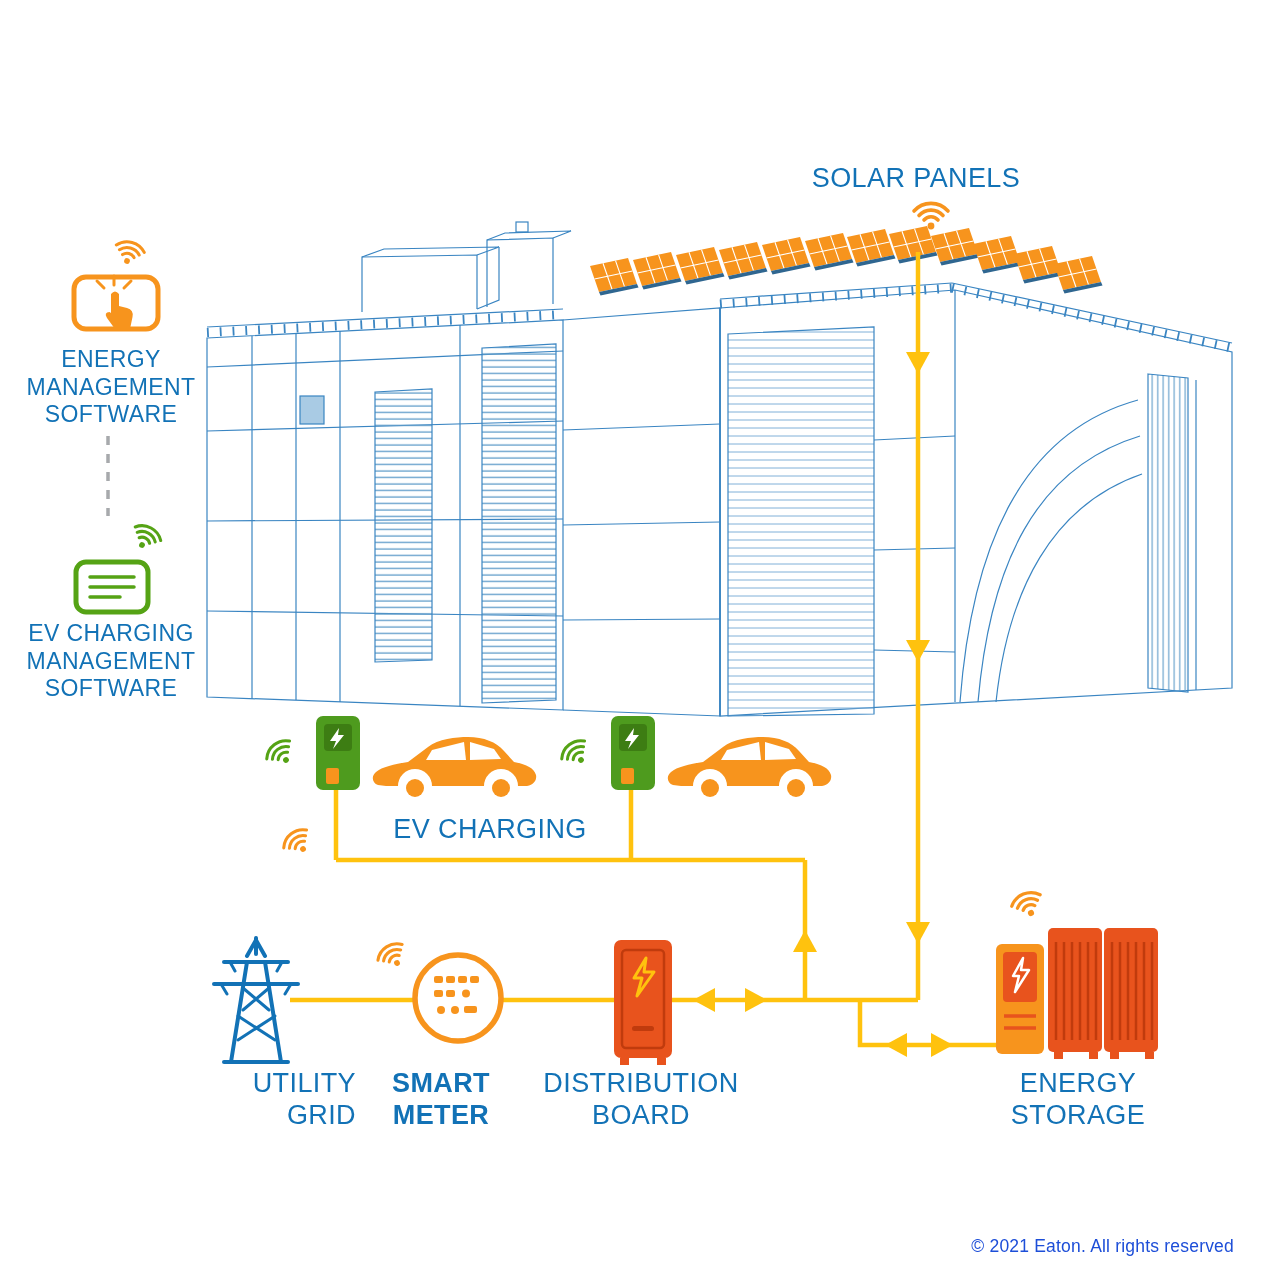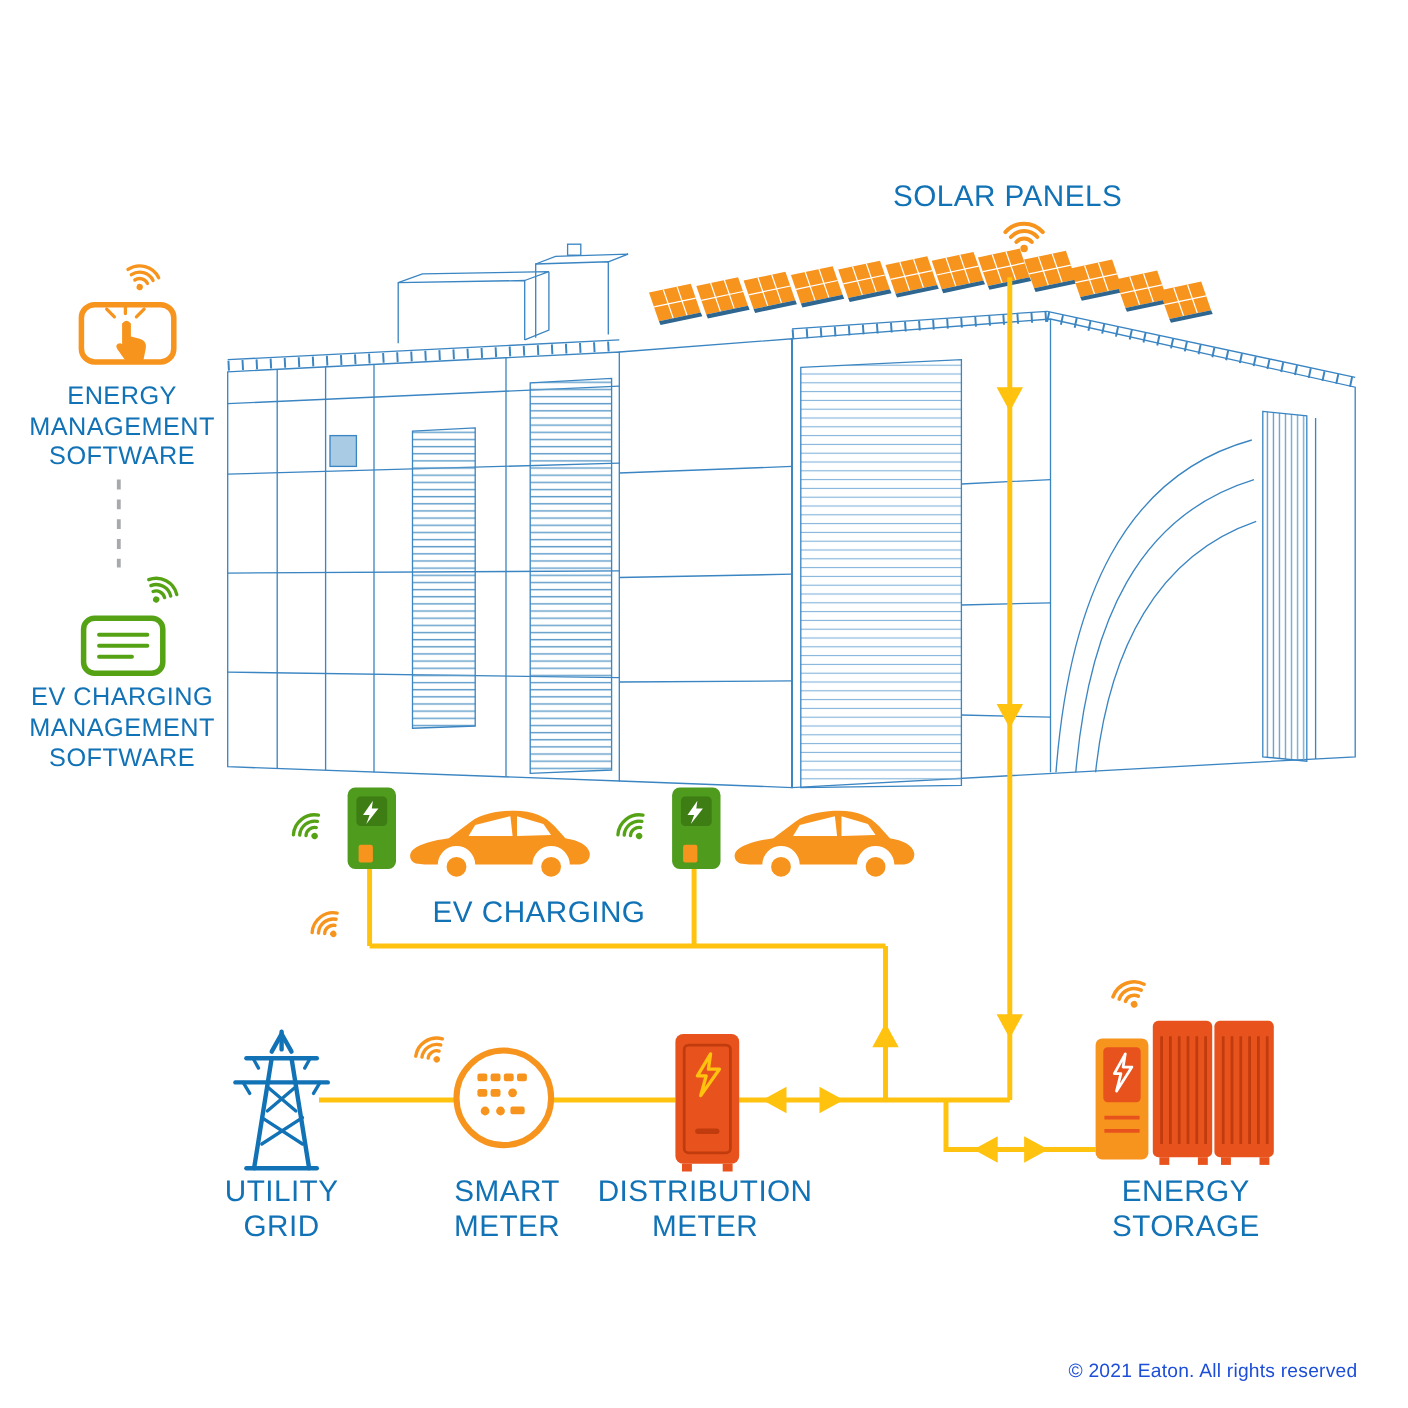--- a/index.html
+++ b/index.html
@@ -236,27 +236,27 @@
 <div class="lbl small" style="left:11px;top:346px;width:200px;">ENERGY
 MANAGEMENT
 SOFTWARE</div>
 
 <div class="lbl small" style="left:11px;top:620px;width:200px;">EV CHARGING
 MANAGEMENT
 SOFTWARE</div>
 
 <div class="lbl" style="left:340px;top:814px;width:300px;">EV CHARGING</div>
 
-<div class="lbl" style="left:156px;top:1068px;width:200px;">UTILITY
+<div class="lbl" style="left:156px;top:1068px;width:200px;text-align:right;">UTILITY
 GRID</div>
 
-<div class="lbl" style="left:361px;top:1068px;width:200px;">SMART
+<div class="lbl" style="left:341px;top:1068px;width:200px;font-weight:bold;">SMART
 METER</div>
 
 <div class="lbl" style="left:491px;top:1068px;width:300px;">DISTRIBUTION
-METER</div>
+BOARD</div>
 
 <div class="lbl" style="left:928px;top:1068px;width:300px;">ENERGY
 STORAGE</div>
 
 <div class="copyright">© 2021 Eaton. All rights reserved</div>
 
 </div>
 
 </body></html>

